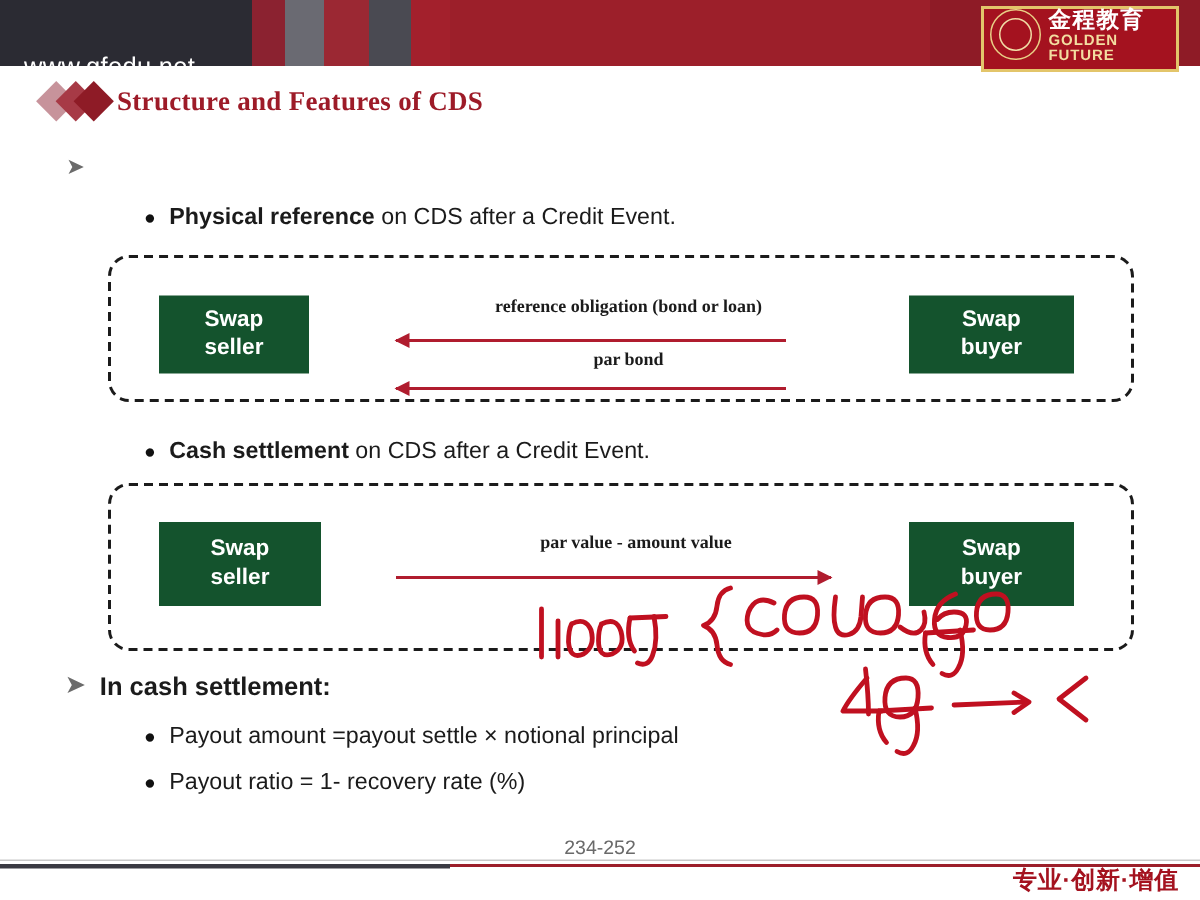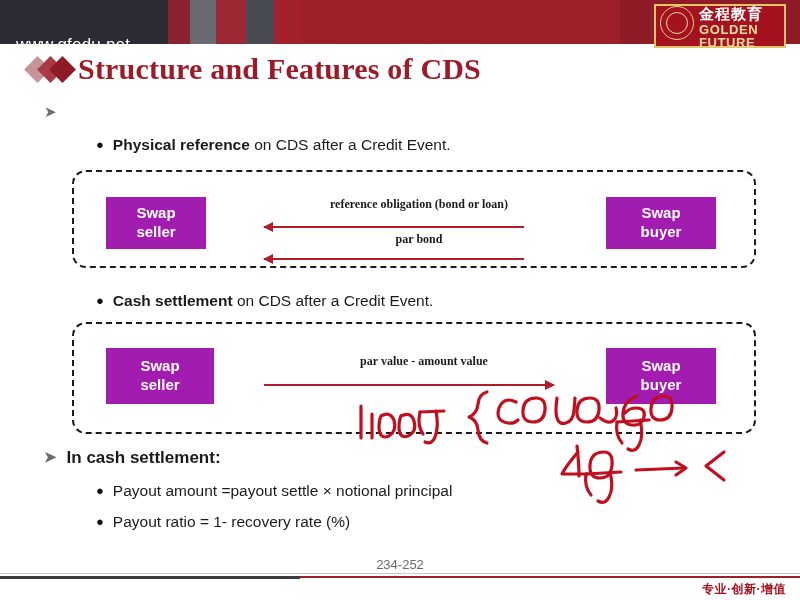--- a/index.html
+++ b/index.html
@@ -90,21 +90,21 @@
     line-height: 1.05;
   }
   .logo-cn {
     color: #ffffff;
     font-size: 15px;
     font-weight: bold;
     letter-spacing: 1px;
   }
   .logo-en {
     color: #f3dda0;
-    font-size: 13px;
+    font-size: 10px;
     font-weight: bold;
     letter-spacing: 0.6px;
     margin-top: 1px;
   }
 
   
   .title-row {
     position: absolute;
     left: 28px;
     top: 52px;
@@ -123,21 +123,21 @@
     height: 19px;
     transform: rotate(45deg);
     top: 6px;
   }
   .dmd-a { left: 0px;  background: #c7939b; }
   .dmd-b { left: 13px; background: #a73a46; }
   .dmd-c { left: 25px; background: #8e1b26; }
 
   .slide-title {
     color: #9d1b28;
-    font-size: 30px;
+    font-size: 18px;
     font-weight: bold;
     font-family: "Liberation Serif", serif;
     letter-spacing: 0.2px;
     margin-left: 6px;
   }
 
   
   .lvl1 {
     position: absolute;
     display: flex;
@@ -169,21 +169,21 @@
 
   
   .dbox {
     position: absolute;
     border: 2.5px dashed #1b1b1b;
     border-radius: 14px;
     box-sizing: border-box;
   }
   .party {
     position: absolute;
-    background: #a21caf;
+    background: #14532d;
     color: #ffffff;
     font-size: 15px;
     font-weight: bold;
     display: flex;
     align-items: center;
     justify-content: center;
     text-align: center;
     line-height: 1.25;
     box-sizing: border-box;
   }
@@ -261,21 +261,21 @@
     position: absolute;
     left: 0; top: -2px;
     width: 300px; height: 3px;
     background: #3a3a42;
   }
   .footer-slogan {
     position: absolute;
     right: 14px;
     bottom: 2px;
     color: #a4121f;
-    font-size: 12px;
+    font-size: 16px;
     font-weight: bold;
     letter-spacing: 0.5px;
   }
 </style>
 </head>
 <body>
 
 <div class="slide">
 
   <div class="header">

